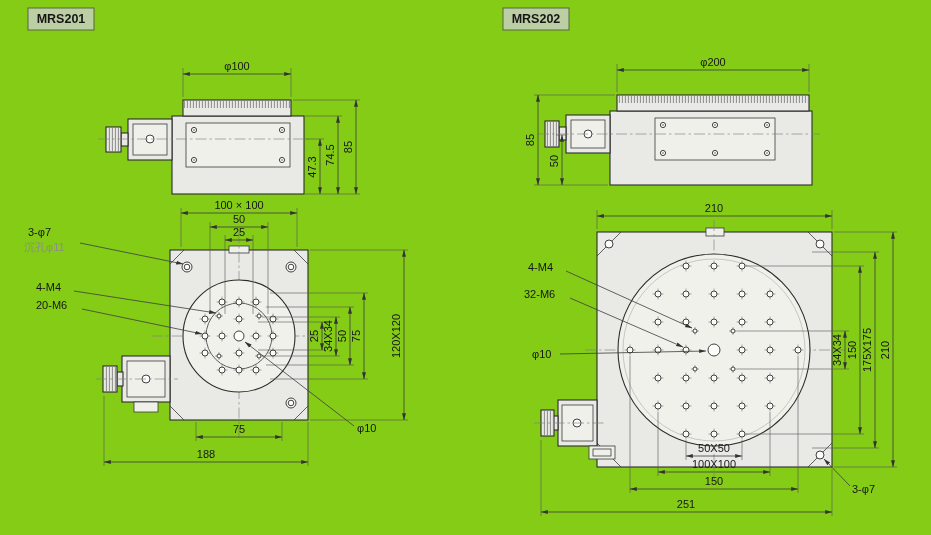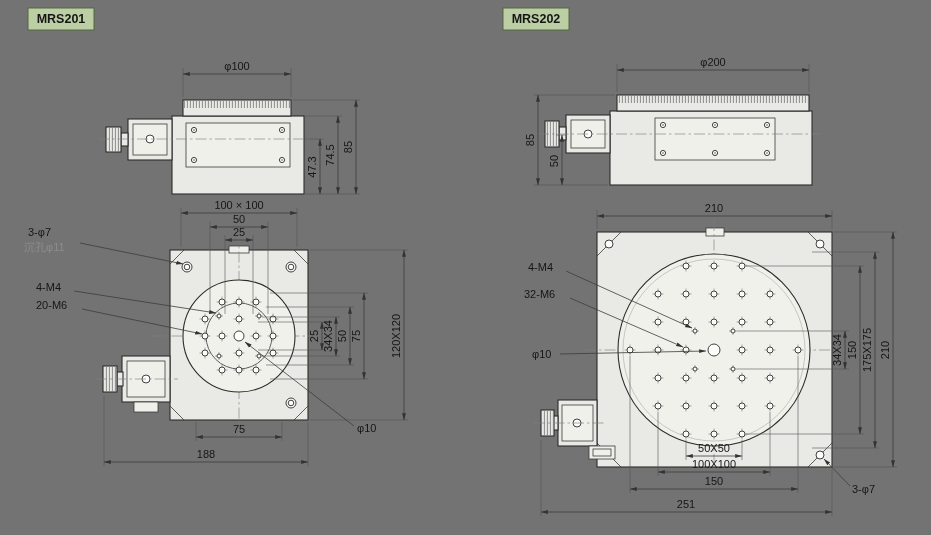--- a/index.html
+++ b/index.html
@@ -1,16 +1,16 @@
 <!DOCTYPE html>
 <html><head>
 <meta charset="utf-8">
 <style>
   html,body{margin:0;padding:0;background:#fff;}
-  .stage{position:relative;width:931px;height:535px;background:#737373;overflow:hidden;
+  .stage{position:relative;width:931px;height:535px;background:#84cc16;overflow:hidden;
          font-family:"Liberation Sans",sans-serif;}
   svg text{font-family:"Liberation Sans",sans-serif;font-size:11px;fill:#161616;}
   .dimtxt{text-anchor:middle;}
   .lbl{text-anchor:start;}
   .badgetxt{text-anchor:middle;font-size:12.5px;font-weight:bold;}
   .body{fill:#e9e9e5;stroke:#2c2c2c;stroke-width:1.1;}
   .body2{fill:#f1f1ec;stroke:#2c2c2c;stroke-width:1.1;}
   .panel{fill:#f0f0eb;stroke:#3a3a3a;stroke-width:0.8;}
   .thin{fill:none;stroke:#3a3a3a;stroke-width:0.8;}
   .faint{fill:none;stroke:#9a9a96;stroke-width:0.5;}

